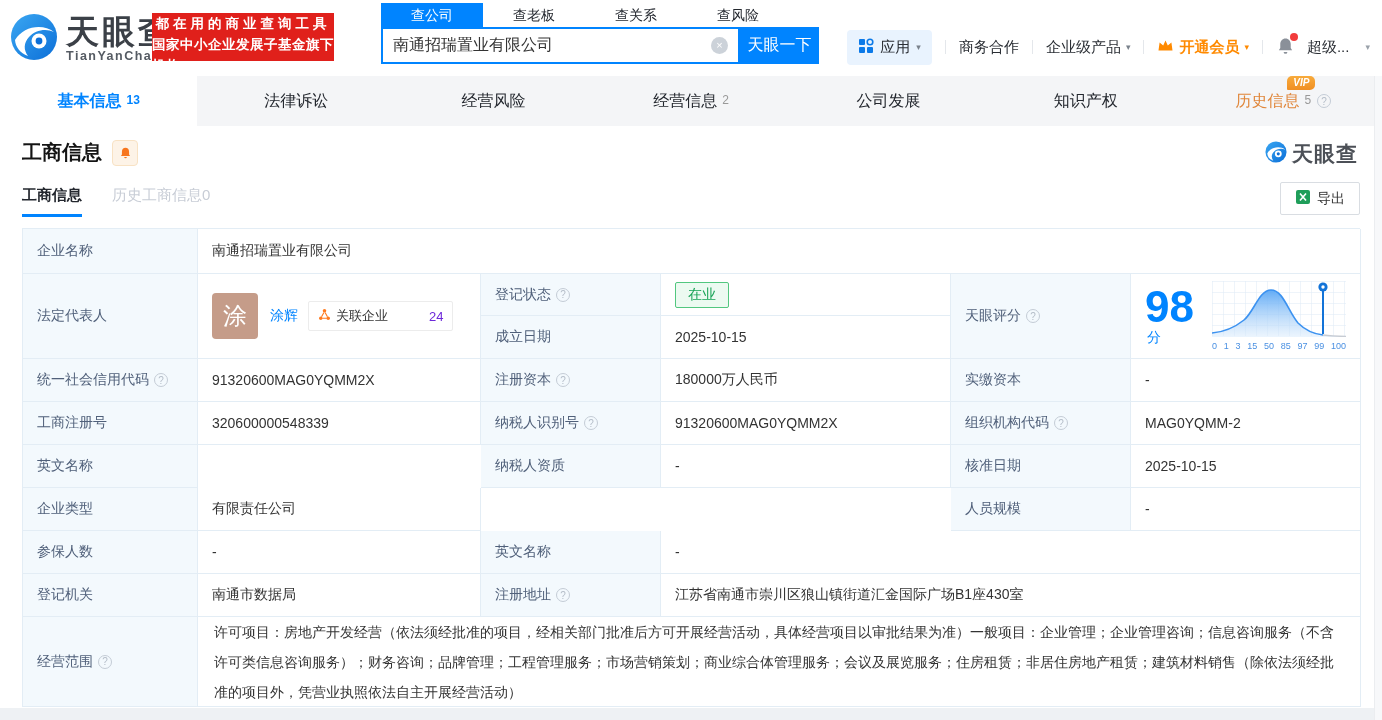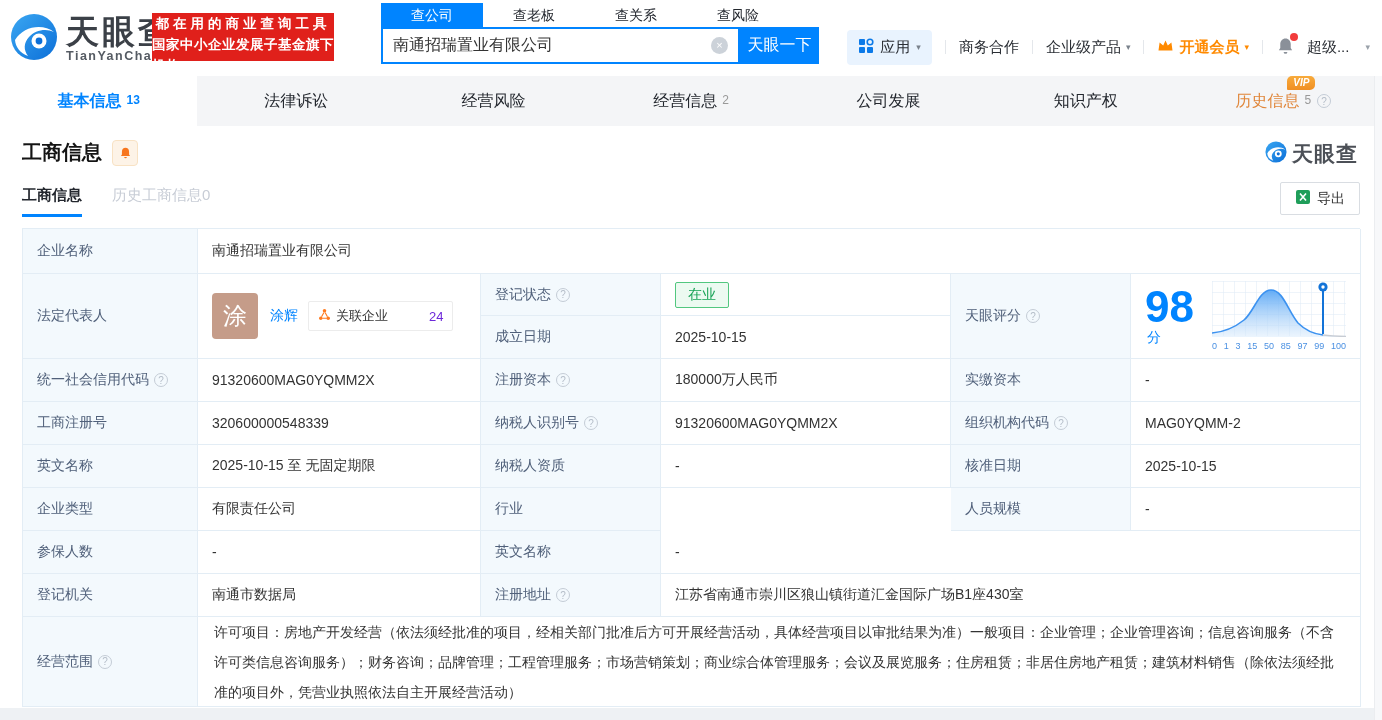--- a/index.html
+++ b/index.html
@@ -360,37 +360,33 @@
       <div class="cell" style="grid-column:4;grid-row:5;">91320600MAG0YQMM2X</div>
       <div class="cell lbl" style="grid-column:5;grid-row:5;">
         <span>组织机构代码</span>
           <span class="q-icon">?</span>
       </div>
       <div class="cell" style="grid-column:6;grid-row:5;">MAG0YQMM-2</div>
 
       <div class="cell lbl" style="grid-column:1;grid-row:6;">
         <span>英文名称</span>
       </div>
-      <div class="cell" style="grid-column:2;grid-row:6;">2025-10-15 至 无固定期限</div>
       <div class="cell lbl" style="grid-column:3;grid-row:6;">
         <span>纳税人资质</span>
       </div>
       <div class="cell" style="grid-column:4;grid-row:6;">-</div>
       <div class="cell lbl" style="grid-column:5;grid-row:6;">
         <span>核准日期</span>
       </div>
       <div class="cell" style="grid-column:6;grid-row:6;">2025-10-15</div>
 
       <div class="cell lbl" style="grid-column:1;grid-row:7;">
         <span>企业类型</span>
       </div>
       <div class="cell" style="grid-column:2;grid-row:7;">有限责任公司</div>
-      <div class="cell lbl" style="grid-column:3;grid-row:7;">
-        <span>行业</span>
-      </div>
       <div class="cell lbl" style="grid-column:5;grid-row:7;">
         <span>人员规模</span>
       </div>
       <div class="cell" style="grid-column:6;grid-row:7;">-</div>
 
       <div class="cell lbl" style="grid-column:1;grid-row:8;">
         <span>参保人数</span>
       </div>
       <div class="cell" style="grid-column:2;grid-row:8;">-</div>
       <div class="cell lbl" style="grid-column:3;grid-row:8;">

